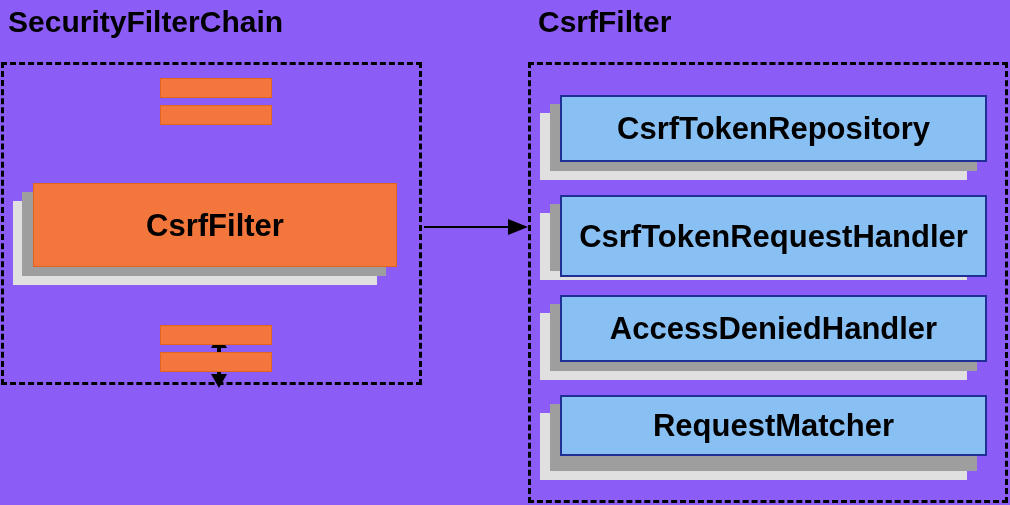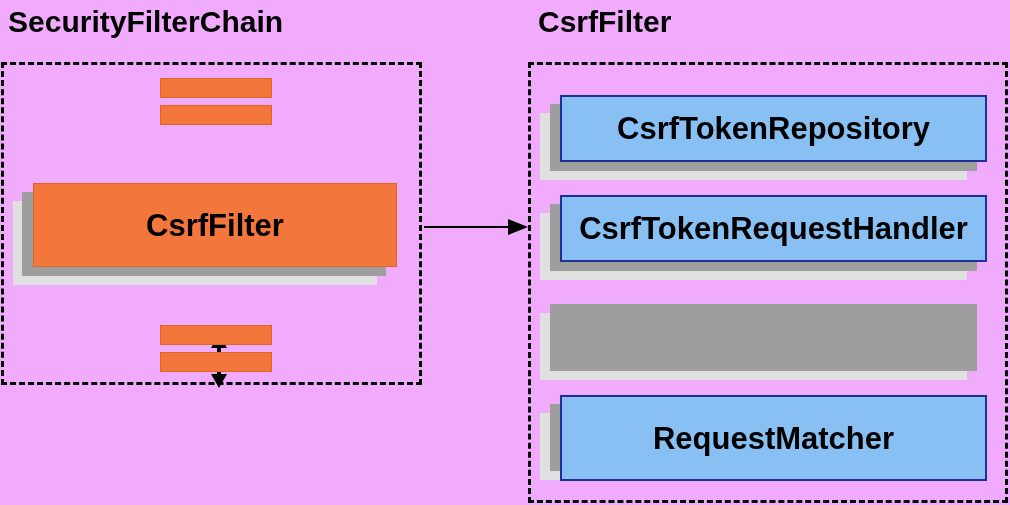--- a/index.html
+++ b/index.html
@@ -1,18 +1,18 @@
 <!DOCTYPE html>
 <html style="--orange: #f3763c; --orange-border: #e0661f; --blue: #89c0f4; --blue-border: #1f2f96; --shadow-dark: #9e9e9e; --shadow-light: #e0e0e0; --ink: #000000;"><head>
 <meta charset="utf-8">
 <style>
   html,body{margin:0;padding:0;background:#ffffff;}
   *{box-sizing:border-box;}
   .canvas{
-    position:relative;width:1010px;height:505px;background:#f0abfc;overflow:hidden;
+    position:relative;width:1010px;height:505px;background:#8b5cf6;overflow:hidden;
     font-family:"Liberation Sans","DejaVu Sans",sans-serif;font-weight:bold;color:var(--ink,#000);
   }
   .title{position:absolute;top:6px;font-size:30px;line-height:32px;white-space:nowrap;}
   .t-left{left:8px;}
   .t-right{left:538px;}
   .dashed{position:absolute;border:3px dashed #000;}
   .left-chain{left:1px;top:62px;width:421px;height:323px;}
   .right-detail{left:528px;top:62px;width:480px;height:441px;}
 
   .bar{position:absolute;left:156px;width:112px;height:20px;
@@ -88,25 +88,28 @@
   <div class="hhead"></div>
 
   <div class="dashed right-detail" id="detail-box">
       <div class="shadow light" style="left: 9px; top: 48px; width: 427px; height: 67px;"></div>
       <div class="shadow dark" style="left: 19px; top: 39px; width: 427px; height: 67px;"></div>
       <div class="stack-box blue-box" style="left: 29px; top: 30px; width: 427px; height: 67px;">
         <span>CsrfTokenRepository</span>
       </div>
       <div class="shadow light" style="left: 9px; top: 148px; width: 427px; height: 67px;"></div>
       <div class="shadow dark" style="left: 19px; top: 139px; width: 427px; height: 67px;"></div>
-      <div class="stack-box blue-box" style="left: 29px; top: 130px; width: 427px; height: 67px;">
+      <div class="stack-box blue-box" style="left: 29px; top: 130px; width: 427px; height: 82px;">
         <span>CsrfTokenRequestHandler</span>
       </div>
       <div class="shadow light" style="left: 9px; top: 248px; width: 427px; height: 67px;"></div>
       <div class="shadow dark" style="left: 19px; top: 239px; width: 427px; height: 67px;"></div>
+      <div class="stack-box blue-box" style="left: 29px; top: 230px; width: 427px; height: 67px;">
+        <span>AccessDeniedHandler</span>
+      </div>
       <div class="shadow light" style="left: 9px; top: 348px; width: 427px; height: 67px;"></div>
       <div class="shadow dark" style="left: 19px; top: 339px; width: 427px; height: 67px;"></div>
-      <div class="stack-box blue-box" style="left: 29px; top: 330px; width: 427px; height: 86px;">
+      <div class="stack-box blue-box" style="left: 29px; top: 330px; width: 427px; height: 61px;">
         <span>RequestMatcher</span>
       </div>
     </div>
 
 </div>
 
 </body></html>

